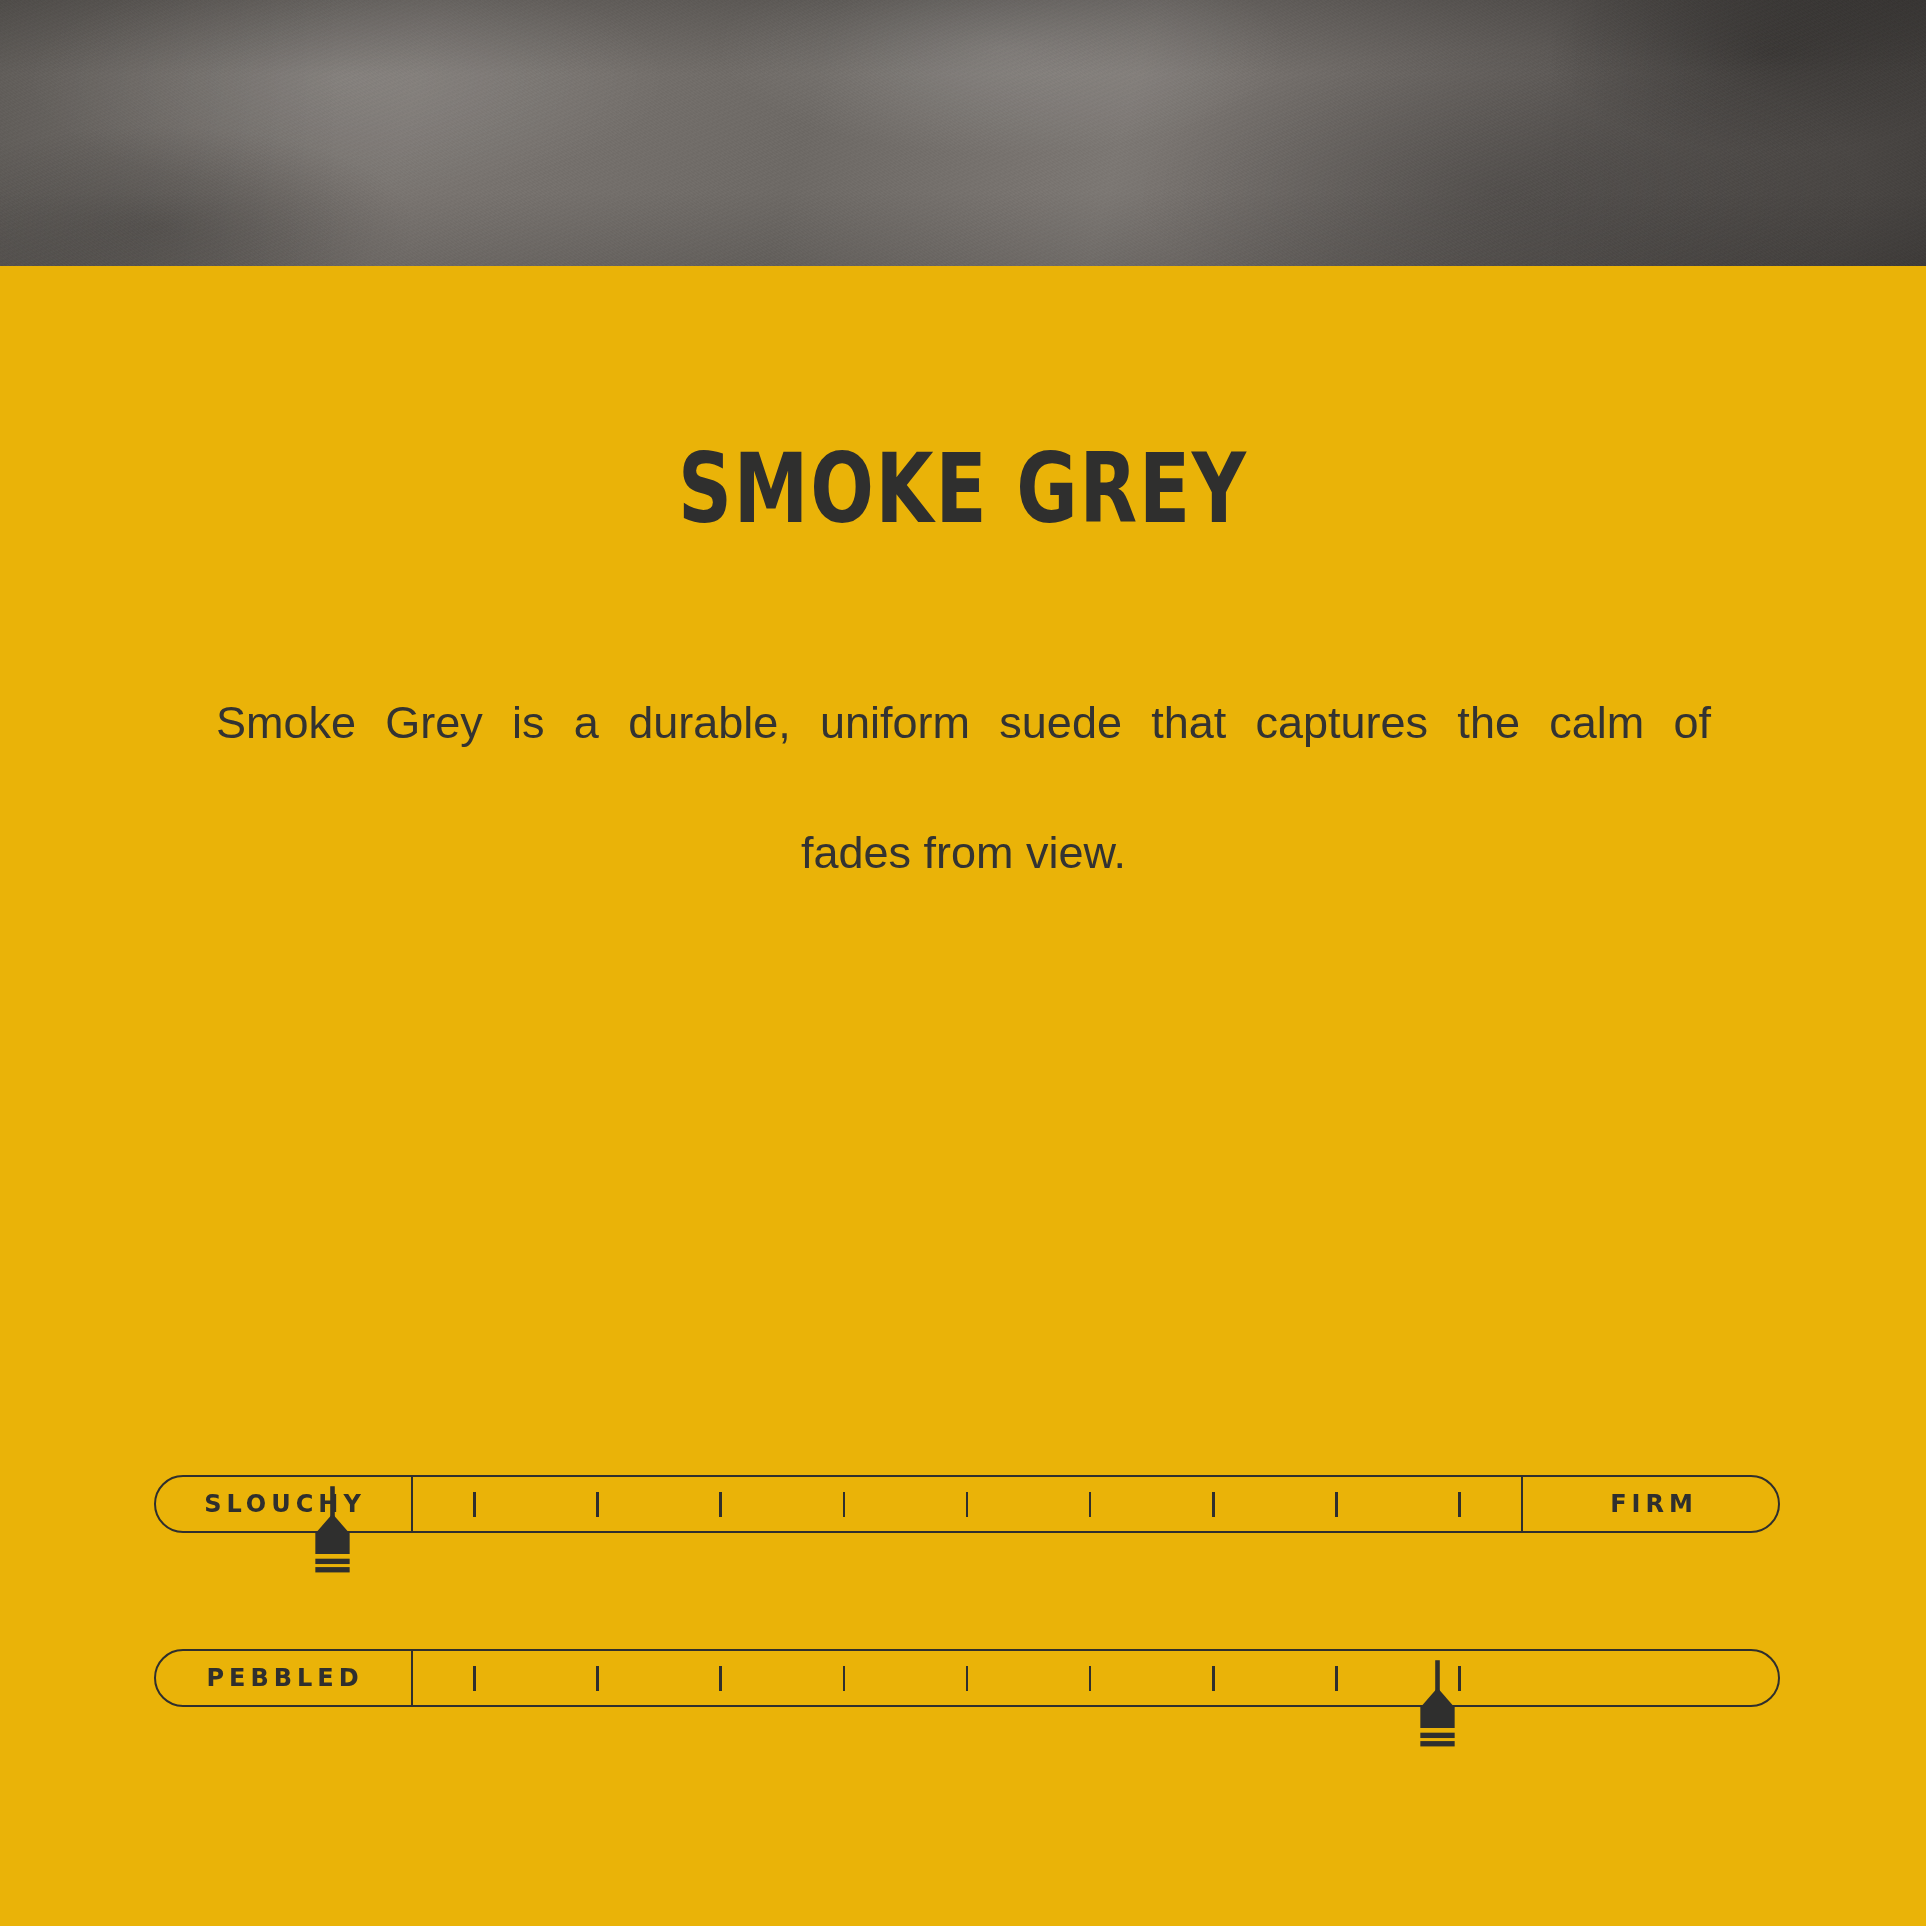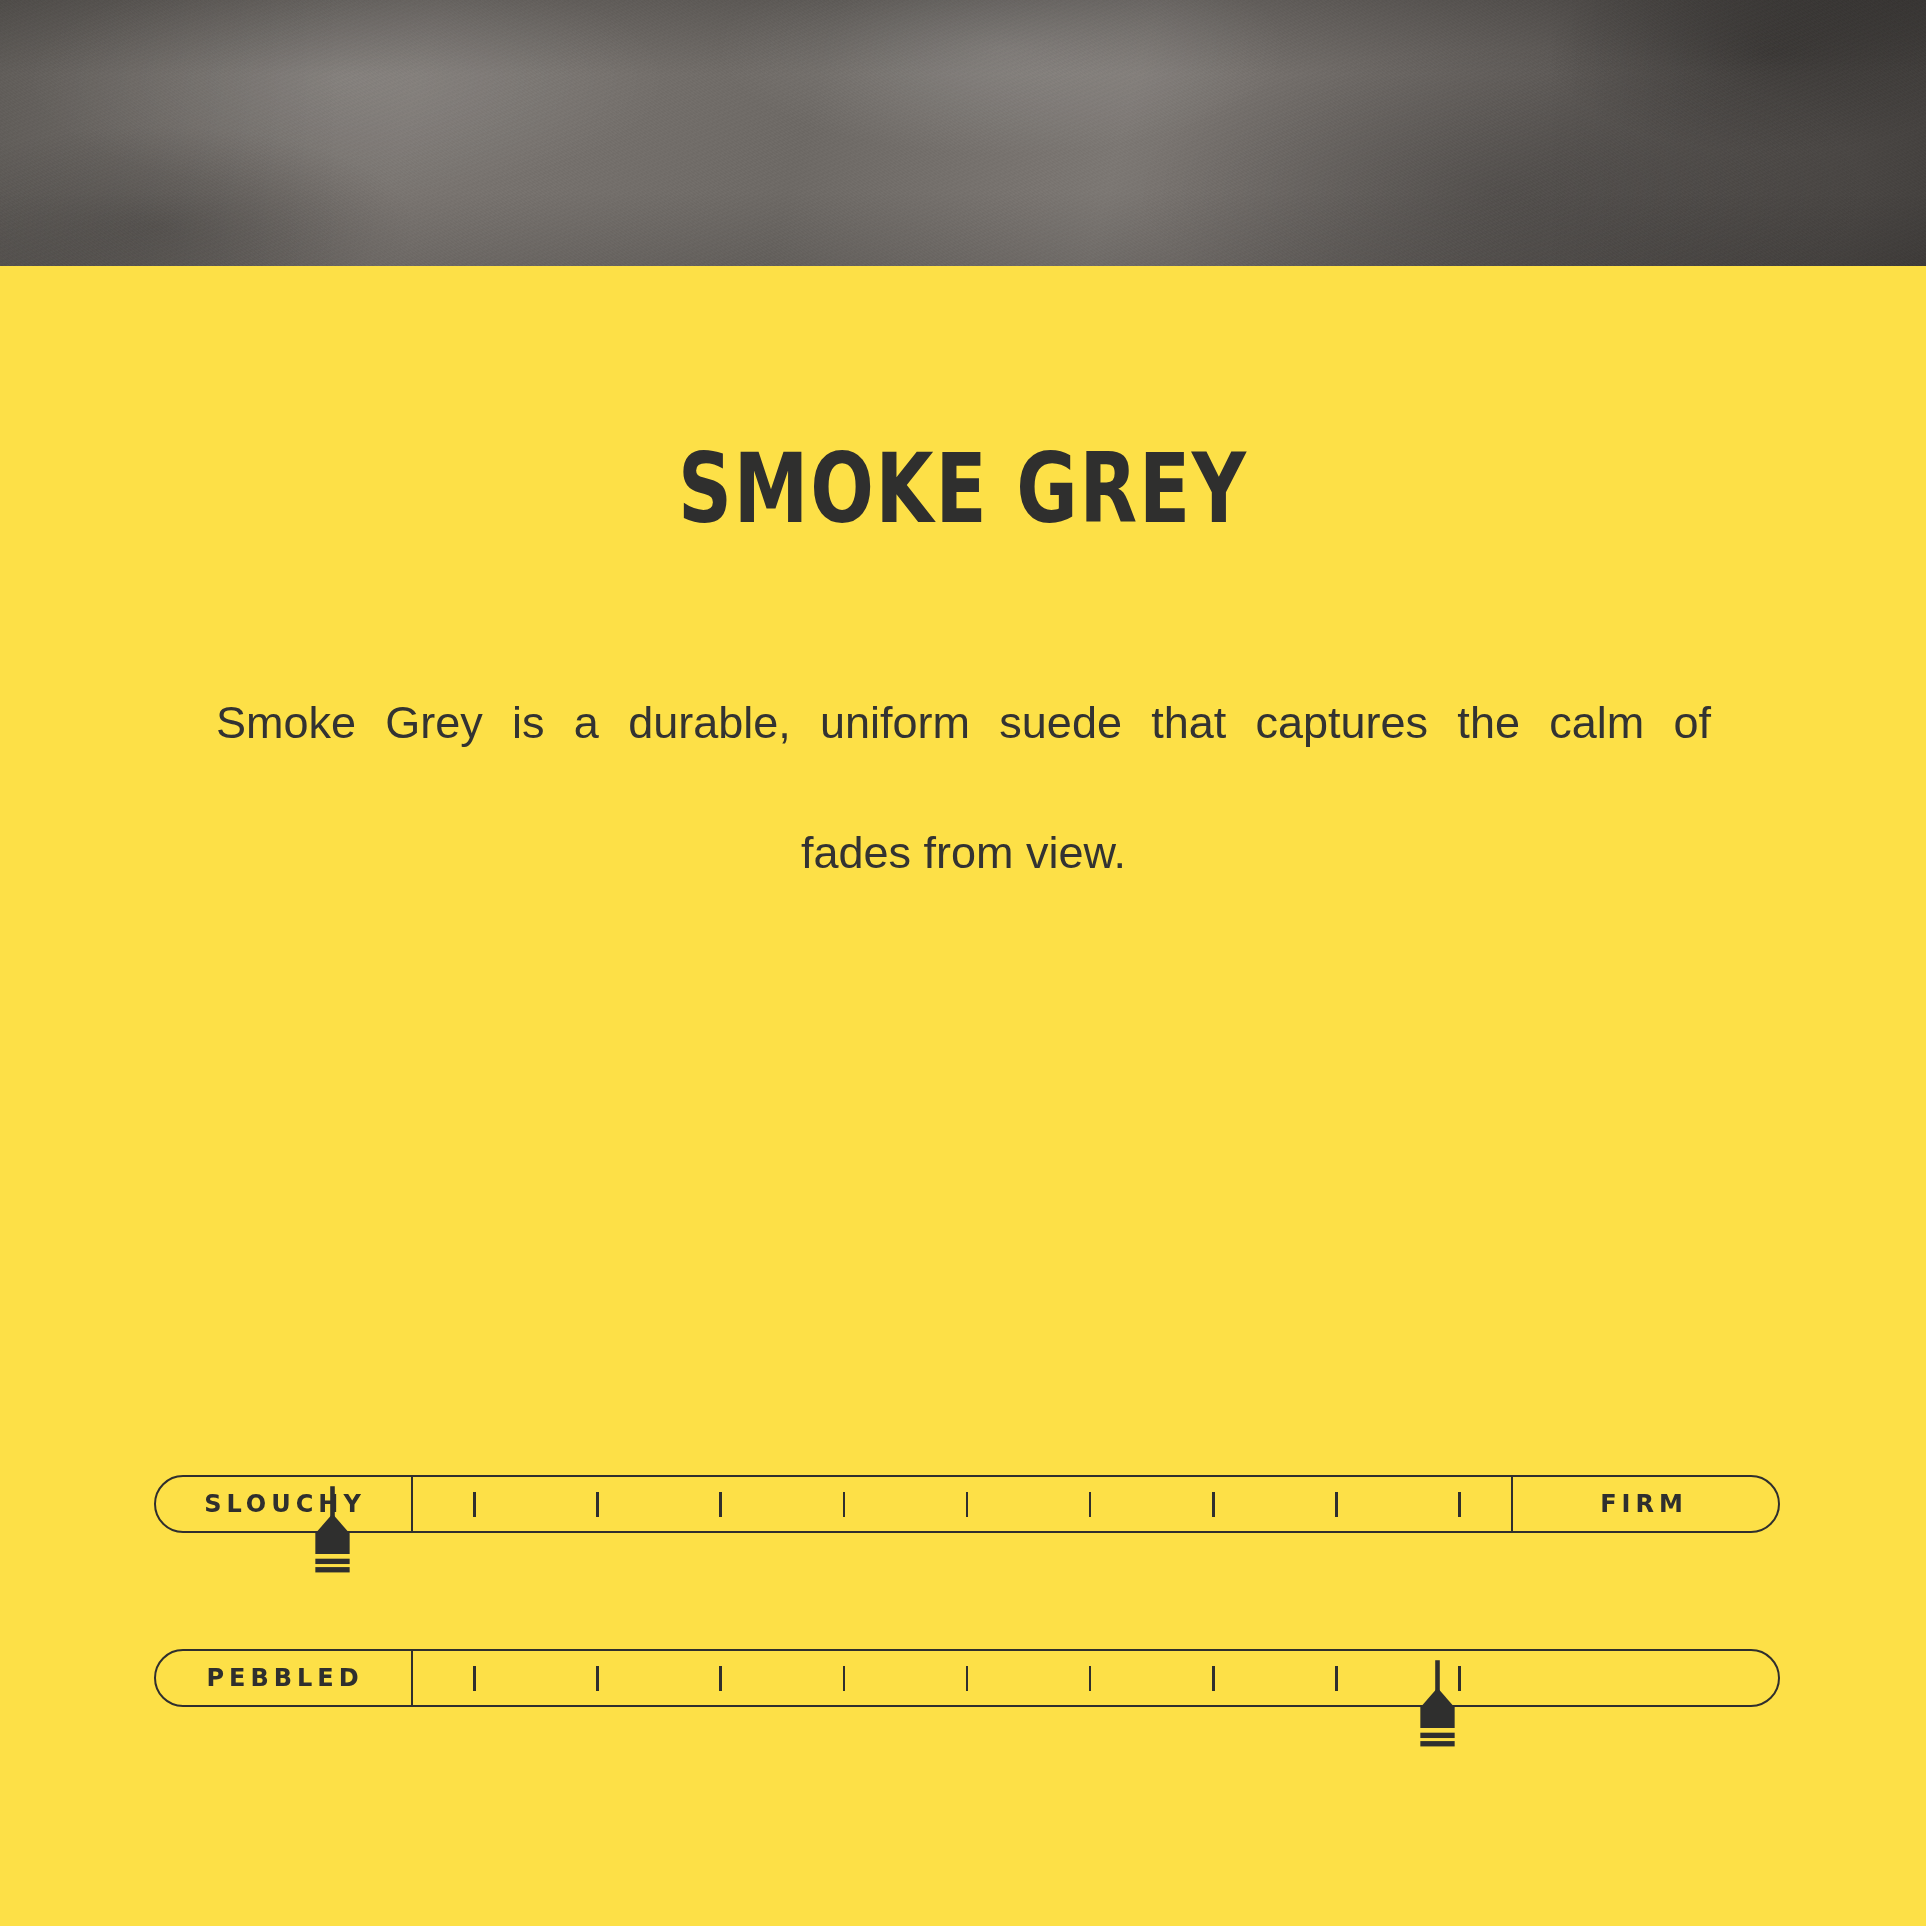--- a/index.html
+++ b/index.html
@@ -10,21 +10,21 @@
     width: 1926px;
     height: 1926px;
     background: #e6e6e5;
     font-family: "Liberation Sans", sans-serif;
     overflow: hidden;
   }
   .page {
     position: relative;
     width: 1926px;
     height: 1926px;
-    background: #fde047;
+    background: #eab308;
   }
 
   
   .swatch-band {
     position: absolute;
     left: 0;
     top: 0;
     width: 1926px;
     height: 266px;
     overflow: hidden;
@@ -138,21 +138,21 @@
     letter-spacing: 5px;
     color: #2f2f2e;
     text-indent: 5px;
   }
   .cap.left {
     left: 0;
     width: 259px;
     border-right: 2.7px solid #2f2f2e;
   }
   .cap.right {
-    right: 10px;
+    right: 0;
     width: 259px;
     border-left: 2.7px solid #2f2f2e;
     margin-left: 28px;
   }
   .ticks {
     position: absolute;
     left: 259px;
     right: 259px;
     top: 0;
     height: 58px;

